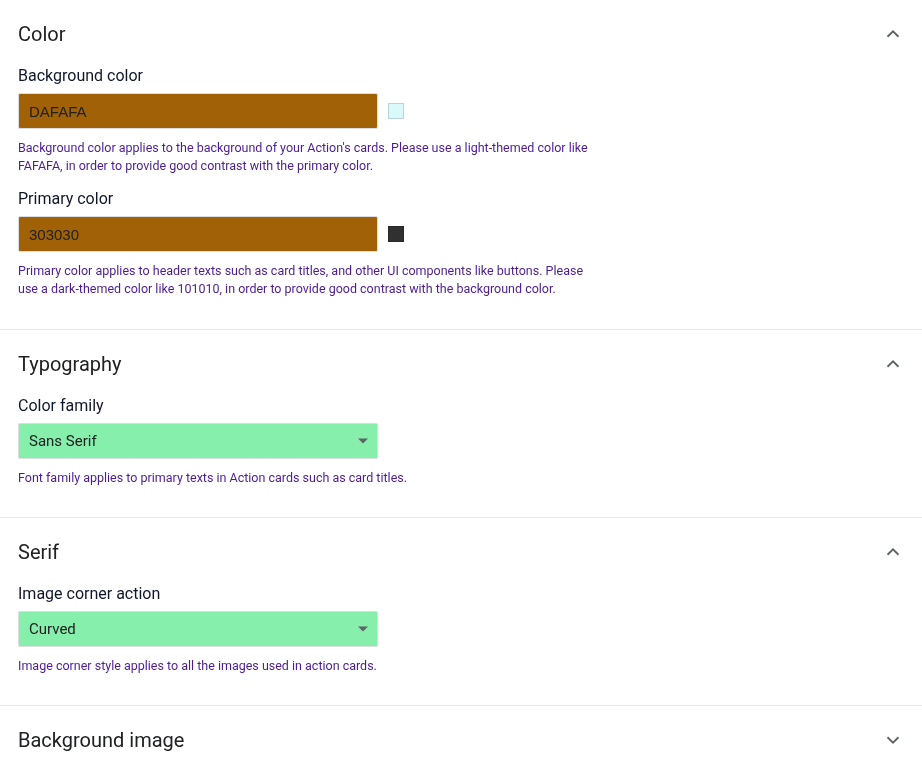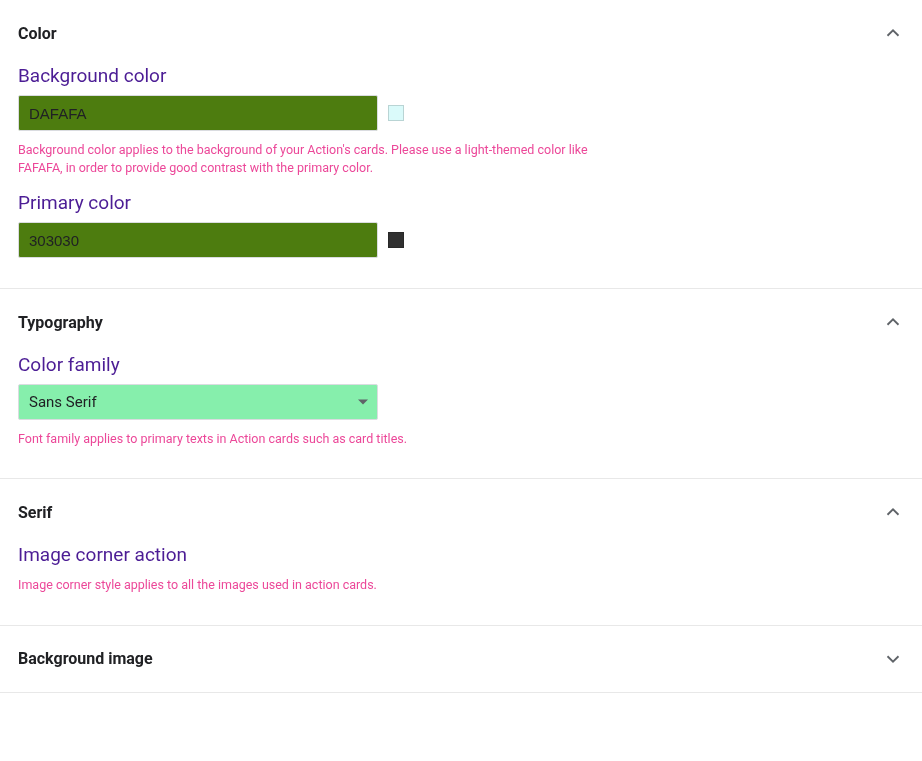--- a/index.html
+++ b/index.html
@@ -20,50 +20,50 @@
   }
   .section-header {
     display: flex;
     align-items: center;
     justify-content: space-between;
     padding-top: 22px;
     padding-bottom: 4px;
     cursor: pointer;
   }
   .section-title {
-    font-size: 16px;
-    font-weight: 700;
+    font-size: 20px;
+    font-weight: 400;
     color: #202124;
   }
   .chevron {
     color: #5f6368;
     display: inline-flex;
   }
   .chevron svg { width: 22px; height: 22px; }
   .field-block { margin-top: 16px; }
   .field-label {
-    font-size: 19px;
-    color: #4c1d95;
+    font-size: 16px;
+    color: #0f172a;
     margin-bottom: 8px;
     display: block;
   }
   .row {
     display: flex;
     align-items: center;
   }
   .text-input {
     width: 360px;
     height: 36px;
     border: 1px solid #dadce0;
     border-radius: 2px;
     padding: 0 10px;
     font-size: 15px;
     color: #202124;
     outline: none;
-    background: #4d7c0f;
+    background: #a16207;
   }
   .color-swatch {
     width: 16px;
     height: 16px;
     margin-left: 10px;
     border: 1px solid rgba(0,0,0,0.15);
   }
   .select-wrap {
     position: relative;
     width: 360px;
@@ -87,21 +87,21 @@
     top: 50%;
     transform: translateY(-50%);
     width: 0; height: 0;
     border-left: 5px solid transparent;
     border-right: 5px solid transparent;
     border-top: 5px solid #5f6368;
     pointer-events: none;
   }
   .help-text {
     font-size: 12.5px;
-    color: #ec4899;
+    color: #4c1d95;
     line-height: 1.45;
     margin-top: 10px;
     max-width: 572px;
   }
   .field-block + .field-block { margin-top: 14px; }
 </style>
 </head>
 <body>
 
 <div class="section">
@@ -122,20 +122,21 @@
     </div>
     <div class="help-text">Background color applies to the background of your Action's cards. Please use a light-themed color like FAFAFA, in order to provide good contrast with the primary color.</div>
   </div>
 
   <div class="field-block">
     <span class="field-label">Primary color</span>
     <div class="row">
       <input type="text" class="text-input" value="303030" style="">
       <span class="color-swatch" style="background: rgb(48, 48, 48);"></span>
     </div>
+    <div class="help-text">Primary color applies to header texts such as card titles, and other UI components like buttons. Please use a dark-themed color like 101010, in order to provide good contrast with the background color.</div>
   </div>
 </div>
 
 <div class="section">
   <div class="section-header">
     <span class="section-title">Typography</span>
     <span class="chevron">
       <svg viewBox="0 0 24 24" fill="none" stroke="currentColor" stroke-width="2">
           <polyline points="6 15 12 9 18 15"></polyline>
         </svg>
@@ -159,20 +160,26 @@
     <span class="section-title">Serif</span>
     <span class="chevron">
       <svg viewBox="0 0 24 24" fill="none" stroke="currentColor" stroke-width="2">
           <polyline points="6 15 12 9 18 15"></polyline>
         </svg>
     </span>
   </div>
 
   <div class="field-block">
     <span class="field-label">Image corner action</span>
+    <div class="select-wrap">
+      <div class="select-input">
+        <span>Curved</span>
+      </div>
+      <span class="select-caret"></span>
+    </div>
     <div class="help-text">Image corner style applies to all the images used in action cards.</div>
   </div>
 </div>
 
 <div class="section collapsed" style="padding-bottom:22px;">
   <div class="section-header" style="padding-bottom:0;">
     <span class="section-title">Background image</span>
     <span class="chevron">
       <svg viewBox="0 0 24 24" fill="none" stroke="currentColor" stroke-width="2">
           <polyline points="6 9 12 15 18 9"></polyline>

